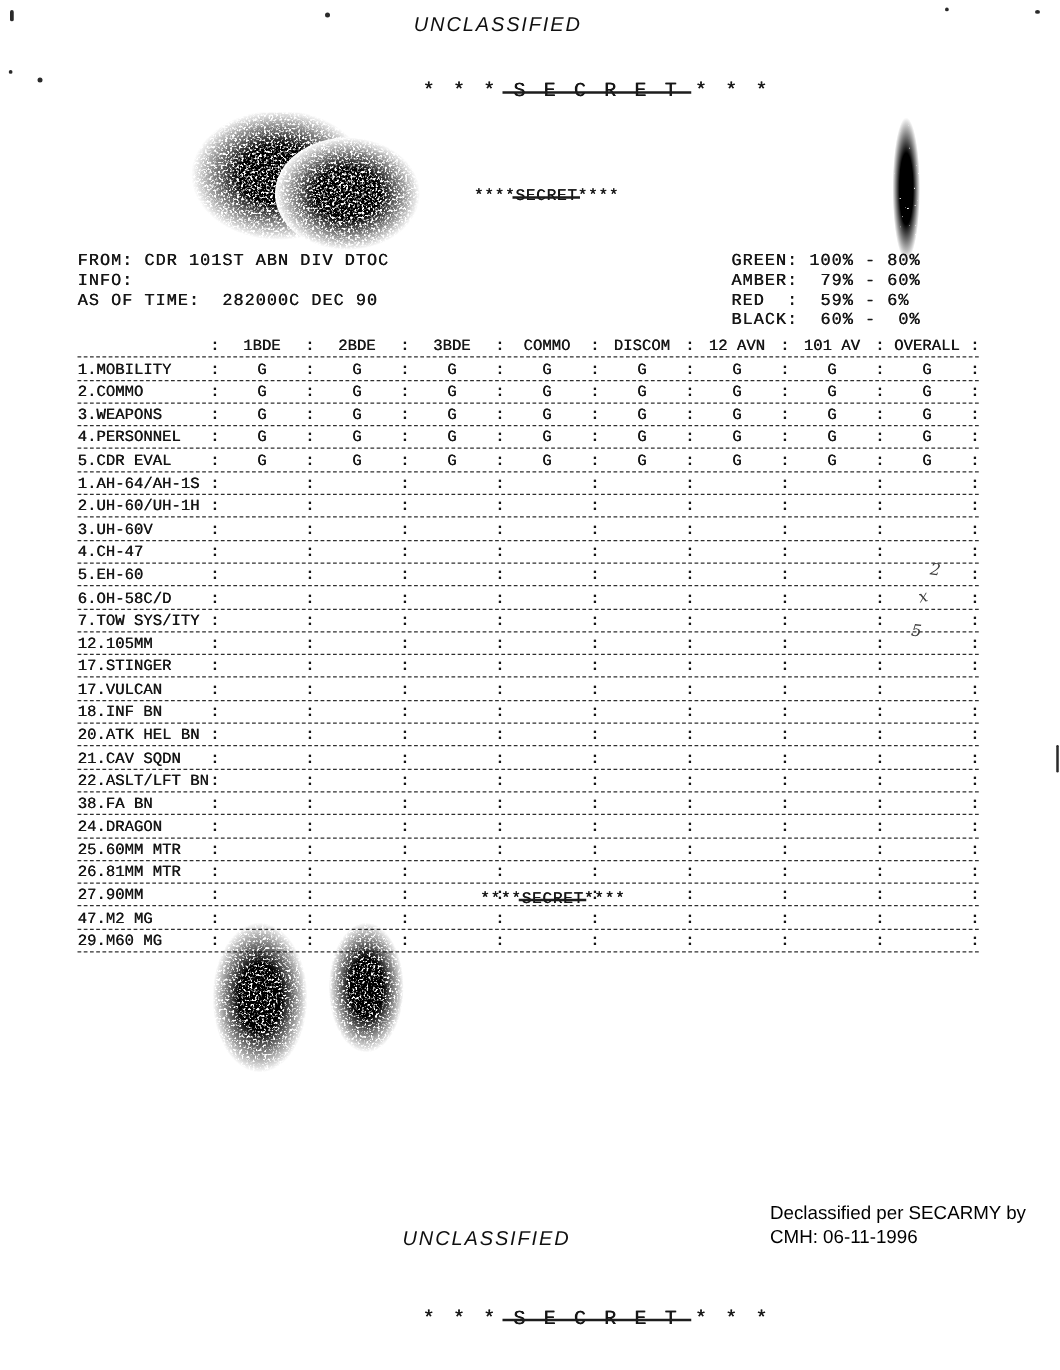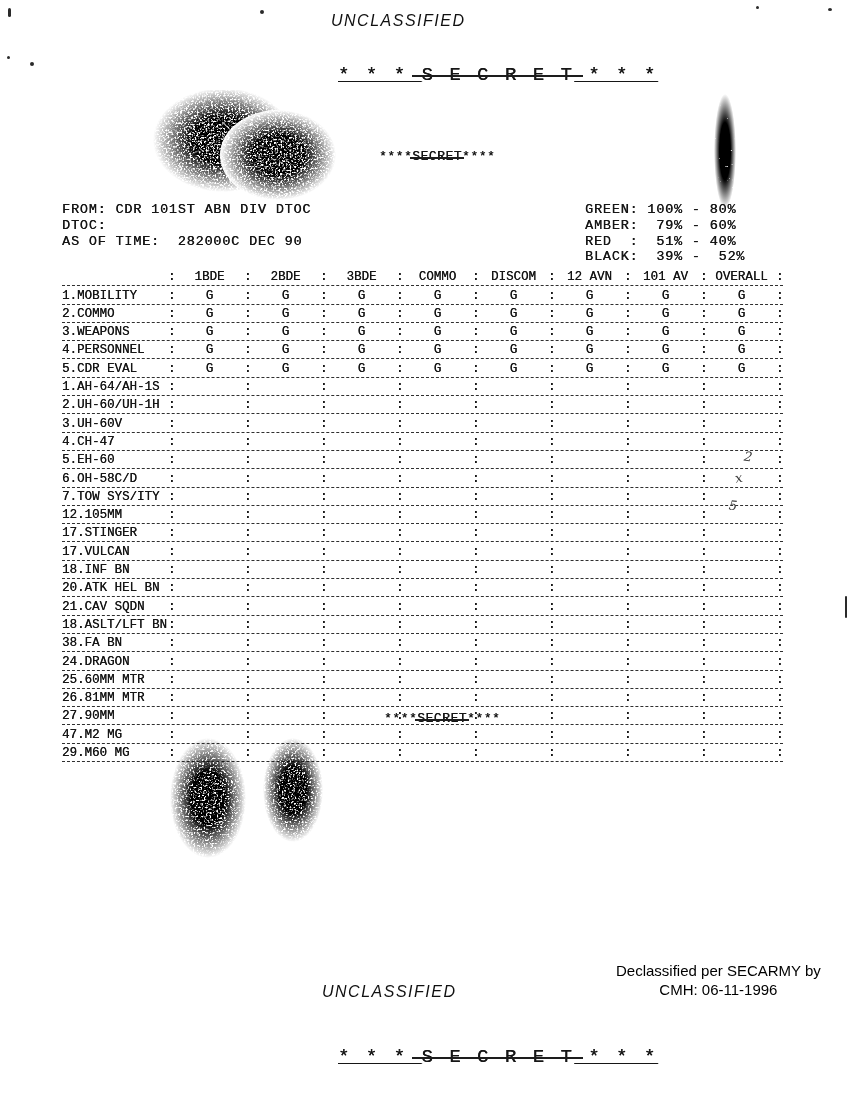--- a/index.html
+++ b/index.html
@@ -9,21 +9,21 @@
     font-family:"Liberation Mono","DejaVu Sans Mono",monospace;
     color:#161616;
   }
   .mono{font-family:"Liberation Mono","DejaVu Sans Mono",monospace;text-shadow:0.3px 0 0 currentColor;}
   .sans{font-family:"Liberation Sans","DejaVu Sans",sans-serif;}
 
   .unclass{position:absolute;font-size:16px;letter-spacing:1.5px;color:#101010;font-style:italic;}
   .unclass.top{left:331px;top:12px;}
   .unclass.bottom{left:322px;top:983px;}
 
-  .secret-spaced{position:absolute;font-size:19px;letter-spacing:2.5px;white-space:pre;text-decoration:underline;}
+  .secret-spaced{position:absolute;font-size:16px;letter-spacing:2.5px;white-space:pre;}
   .secret-spaced.top{left:338px;top:64px;}
   .secret-spaced.bottom{left:338px;top:1046px;}
 
   .secret-compact{position:absolute;font-size:13px;letter-spacing:0.5px;white-space:pre;}
   .secret-compact.mid{left:379px;top:149px;}
   .secret-compact.table-bottom{left:384px;top:711px;}
 
   .struck{position:relative;display:inline-block;}
   .struck::after{
     content:"";position:absolute;left:-9px;right:-9px;top:52%;
@@ -37,21 +37,21 @@
   .legend-block{position:absolute;left:585px;top:202px;font-size:13.5px;line-height:15.8px;letter-spacing:0.8px;}
   .hdr-block div,.legend-block div{white-space:pre;font-family:Liberation Mono, monospace;}
 
   .report-table{position:absolute;left:62px;top:268px;font-size:12.5px;}
   .trow{display:flex;height:16.3px;line-height:14px;align-items:flex-end;
         border-bottom:1.2px dashed #2f2f2f;padding-bottom:1px;}
   .trow .lbl{width:106px;white-space:pre;overflow:hidden;}
   .trow .sep{width:7px;text-align:center;}
   .trow .val{width:69px;text-align:center;white-space:pre;overflow:hidden;}
 
-  .declass-note{position:absolute;left:616px;top:961px;font-size:15px;line-height:19px;color:#000;text-align:center;}
+  .declass-note{position:absolute;left:616px;top:961px;font-size:15px;line-height:19px;color:#000;}
 
   .hand-mark{position:absolute;color:#3c3c3c;font-size:13px;font-style:italic;
              font-family:"DejaVu Serif","Liberation Serif",serif;}
   .hand-mark.m1{left:744px;top:449px;transform:rotate(8deg);}
   .hand-mark.m2{left:735px;top:470px;transform:rotate(-12deg);letter-spacing:4px;}
   .hand-mark.m3{left:729px;top:498px;transform:rotate(6deg);letter-spacing:3px;}
 
   .speck{position:absolute;background:#2a2a2a;border-radius:50%;}
   .speck.s1{left:8px;top:8px;width:3px;height:9px;border-radius:2px;}
   .speck.s2{left:7px;top:56px;width:3px;height:3px;}
@@ -113,29 +113,29 @@
         </mask>
     </defs>
     <rect width="26" height="118" filter="url(#nz3)" mask="url(#m3)"></rect>
   </svg>
 
   <div class="secret-compact mid mono"><span>****</span><span class="struck tight">SECRET</span><span>****</span></div>
 
 
   <div class="hdr-block mono">
     <div>FROM: CDR 101ST ABN DIV DTOC</div>
-    <div>DTOC:</div>
+    <div>INFO:</div>
     <div>AS OF TIME:  282000C DEC 90</div>
   </div>
 
   <div class="legend-block mono">
     <div>GREEN: 100% - 80%</div>
     <div>AMBER:  79% - 60%</div>
-    <div>RED  :  51% - 40%</div>
-    <div>BLACK:  39% -  52%</div>
+    <div>RED  :  59% - 6%</div>
+    <div>BLACK:  60% -  0%</div>
   </div>
 
   <div class="report-table mono">
       <div class="trow">
         <span class="lbl"></span>
         <span class="sep">:</span>
         <span class="val">1BDE</span>
         <span class="sep">:</span>
         <span class="val">2BDE</span>
         <span class="sep">:</span>
@@ -506,21 +506,21 @@
         <span class="val"></span>
         <span class="sep">:</span>
         <span class="val"></span>
         <span class="sep">:</span>
         <span class="val"></span>
         <span class="sep">:</span>
         <span class="val"></span>
         <span class="sep">:</span>
       </div>
       <div class="trow">
-        <span class="lbl">18.ASLT/LFT BN</span>
+        <span class="lbl">22.ASLT/LFT BN</span>
         <span class="sep">:</span>
         <span class="val"></span>
         <span class="sep">:</span>
         <span class="val"></span>
         <span class="sep">:</span>
         <span class="val"></span>
         <span class="sep">:</span>
         <span class="val"></span>
         <span class="sep">:</span>
         <span class="val"></span>

